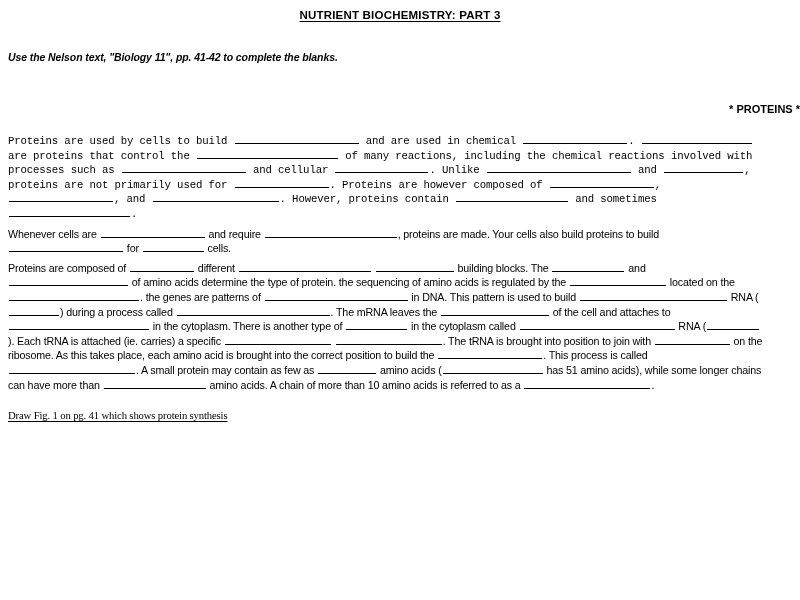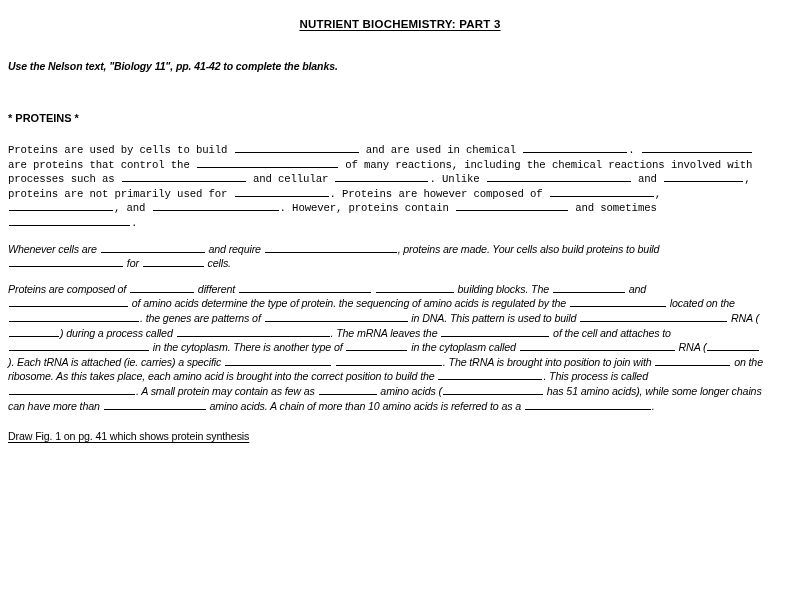--- a/index.html
+++ b/index.html
@@ -21,74 +21,75 @@
     background: #ffffff;
     box-sizing: border-box;
     padding: 0;
   }
   .doc-title {
     text-align: center;
     font-weight: bold;
     font-size: 11.5px;
     letter-spacing: 0.2px;
     margin: 0;
-    padding-top: 18px;
+    padding-top: 9px;
   }
   .doc-title span {
     text-decoration: underline;
     text-underline-offset: 2px;
   }
   .instruction {
     font-style: italic;
     font-weight: bold;
     font-size: 10.5px;
     margin: 0;
     padding-left: 8px;
     padding-top: 30px;
     letter-spacing: -0.1px;
   }
   .section-heading {
     font-weight: bold;
     font-size: 11px;
     margin: 0;
     padding-left: 8px;
     padding-top: 40px;
+    text-align: right;
   }
   .body-block {
     padding-left: 8px;
     padding-right: 34px;
     font-size: 10.7px;
     line-height: 14.6px;
     text-align: left;
     letter-spacing: -0.15px;
   }
   .para {
     margin: 0;
   }
   .para + .para {
-    margin-top: 11px;
-    font-style: italic;
+    margin-top: 5px;
   }
   .p1 { padding-top: 19px; font-family: Liberation Mono, monospace; }
   .blank {
     display: inline-block;
     border-bottom: 1px solid #000;
     height: 9px;
     vertical-align: baseline;
     margin: 0 1px;
   }
   .draw-line {
     padding-left: 8px;
     font-size: 10.7px;
     padding-top: 17px;
     letter-spacing: -0.15px;
   }
   .draw-line span {
     text-decoration: underline;
     text-underline-offset: 2px;
+    font-family: Liberation Serif, serif;
   }
 </style>
 </head>
 <body>
 
 <div class="page">
 
   <h1 class="doc-title"><span>NUTRIENT BIOCHEMISTRY: PART 3</span></h1>
 
   <p class="instruction">Use the Nelson text, "Biology 11", pp. 41-42 to complete the blanks.</p>

